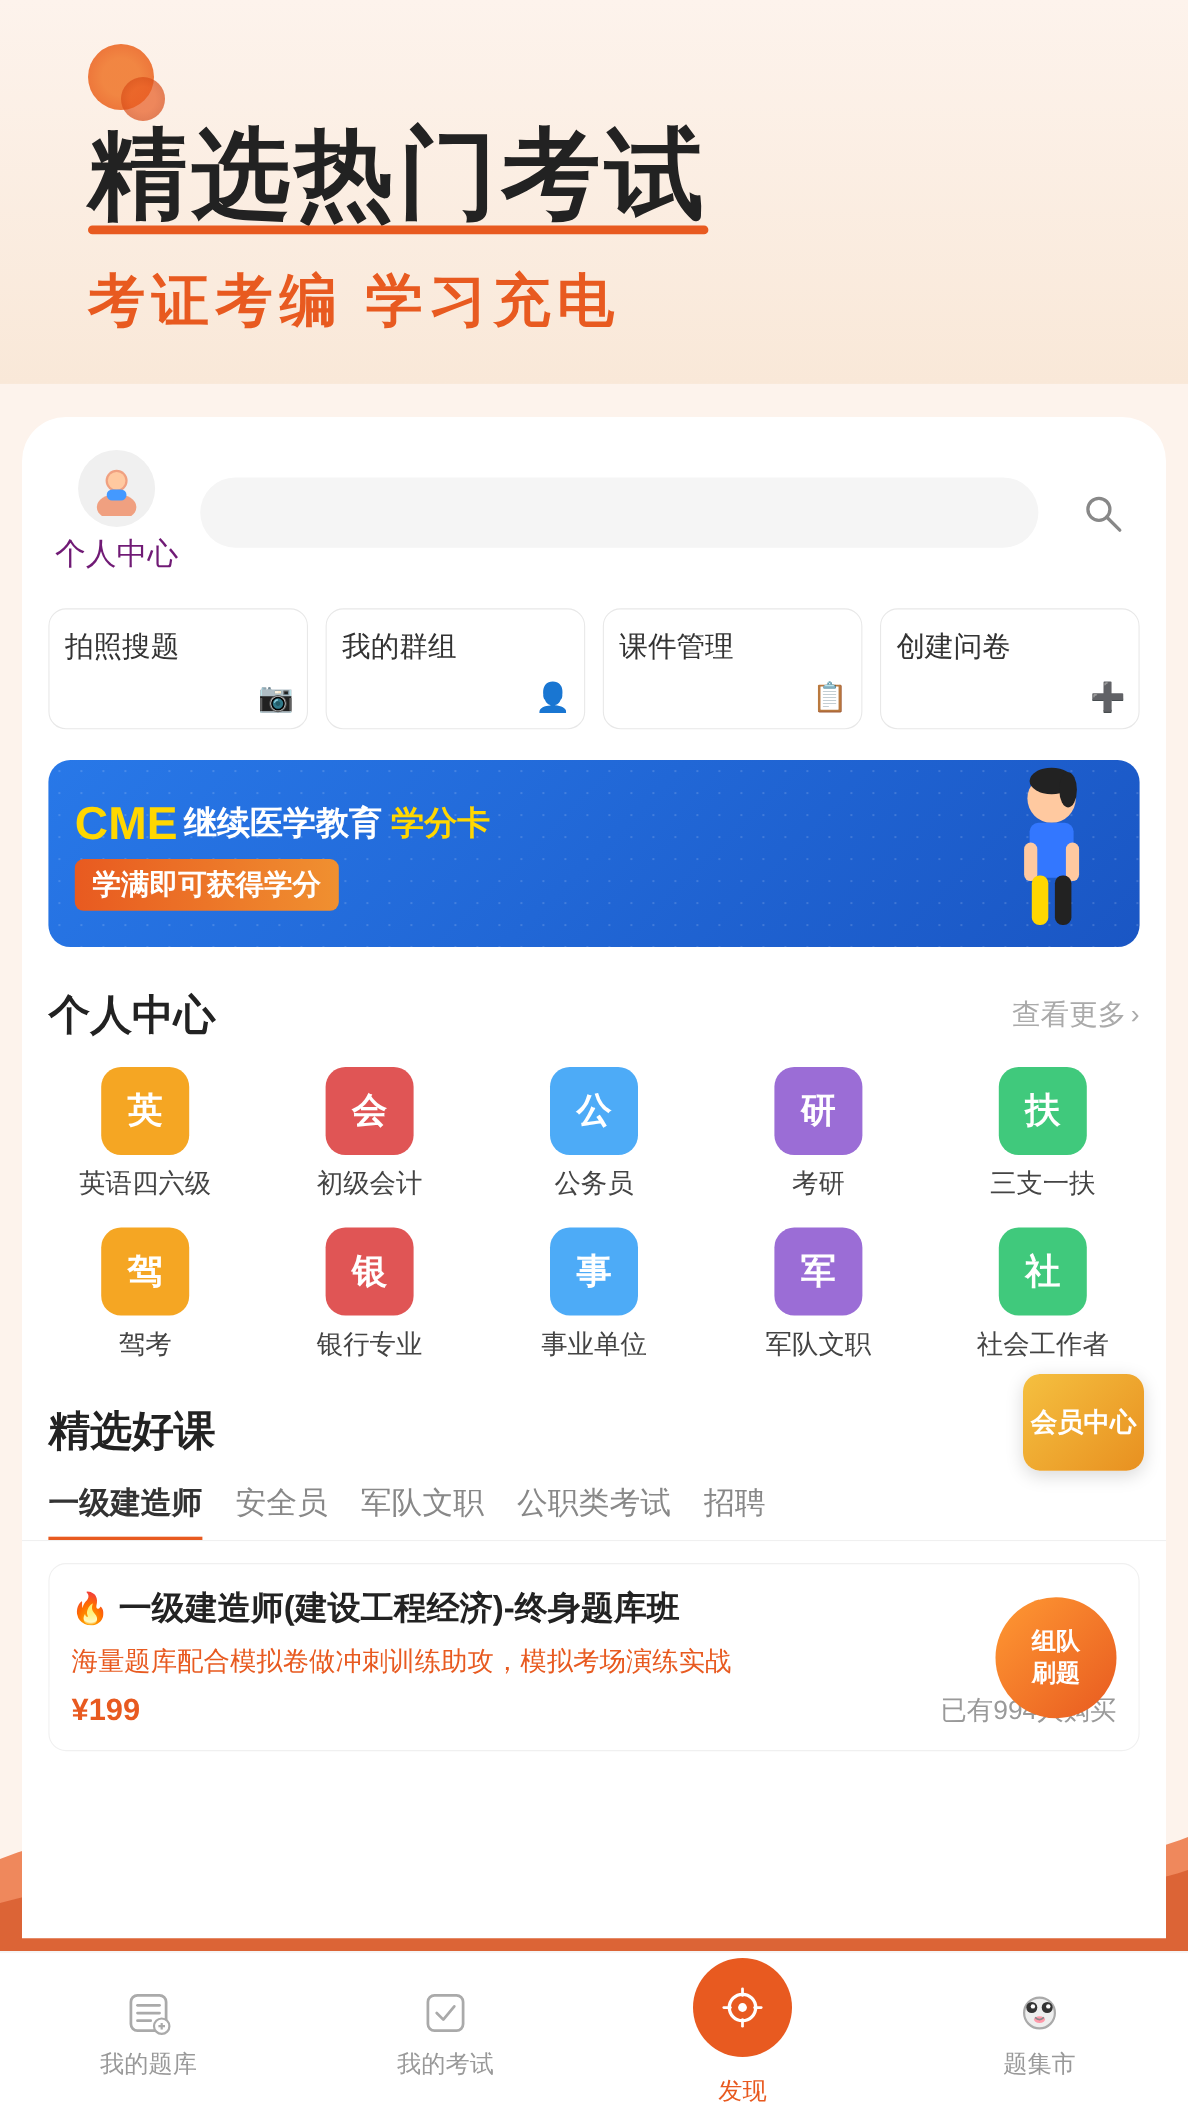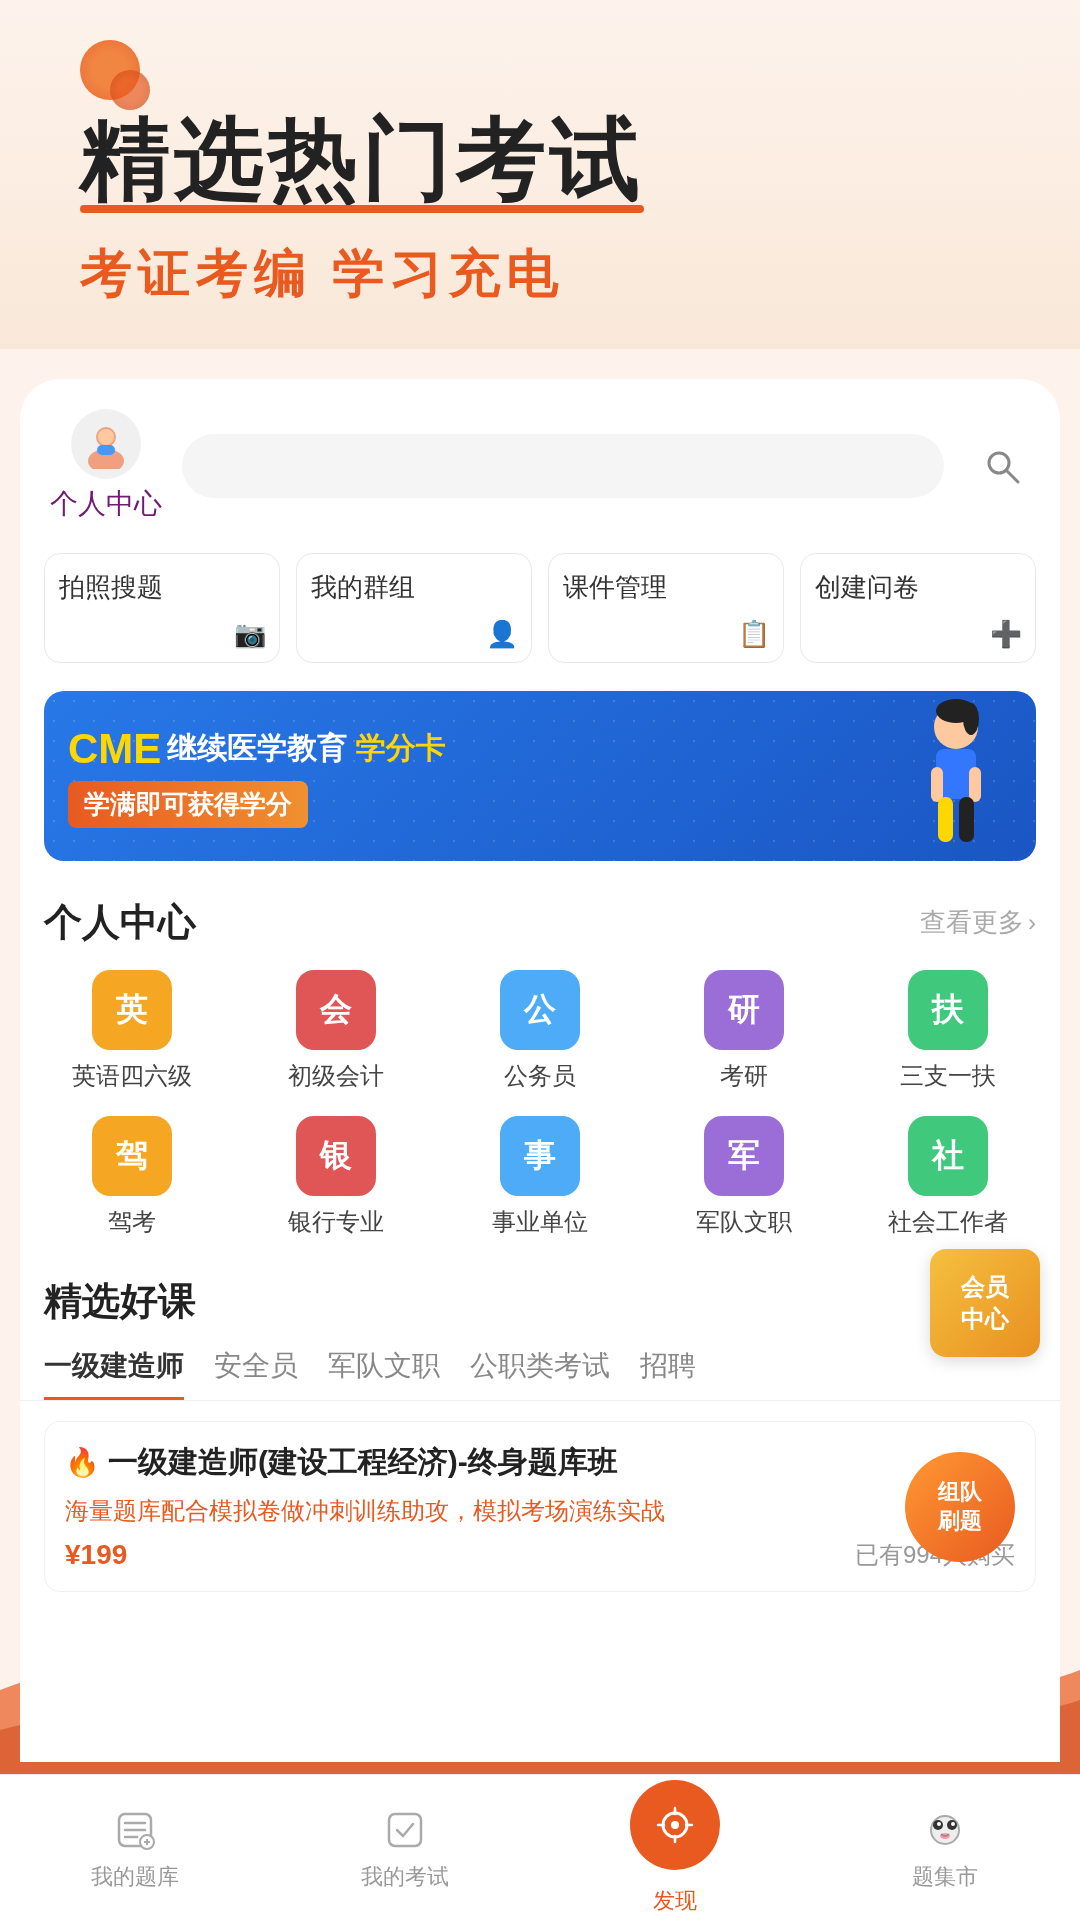--- a/index.html
+++ b/index.html
@@ -536,21 +536,21 @@
         <span class="course-students">已有994人购买</span>
       </div>
 
       <div style="position:absolute;right:20px;top:50%;transform:translateY(-50%);width:110px;height:110px;border-radius:50%;background:linear-gradient(135deg,#ff9933,#e85a20);display:flex;flex-direction:column;align-items:center;justify-content:center;color:#fff;font-size:22px;font-weight:700;line-height:1.3;">
         <span>组队</span>
         <span>刷题</span>
       </div>
     </div>
   </div>
 
-  <div style="position:absolute;right:20px;top:870px;width:110px;height:108px;background:linear-gradient(135deg,#f5c040,#e89020);border-radius:16px;display:flex;flex-direction:column;align-items:center;justify-content:center;color:#fff;font-size:24px;font-weight:700;z-index:10;box-shadow:0 4px 16px rgba(0,0,0,0.15);">
+  <div style="position:absolute;right:20px;top:870px;width:110px;height:88px;background:linear-gradient(135deg,#f5c040,#e89020);border-radius:16px;display:flex;flex-direction:row;align-items:center;justify-content:center;color:#fff;font-size:24px;font-weight:700;z-index:10;box-shadow:0 4px 16px rgba(0,0,0,0.15);">
     <span>会员</span>
     <span>中心</span>
   </div>
 
   <div style="height:150px;"></div>
 </div>
 
 <div style="position:fixed;bottom:130px;left:0;width:1080px;height:200px;z-index:1;pointer-events:none;">
   <svg viewBox="0 0 1080 200" preserveAspectRatio="none" width="1080" height="200">
     <path d="M0,100 C200,20 400,180 600,100 C800,20 900,150 1080,80 L1080,200 L0,200 Z" fill="#e85a20" opacity="0.7"></path>

